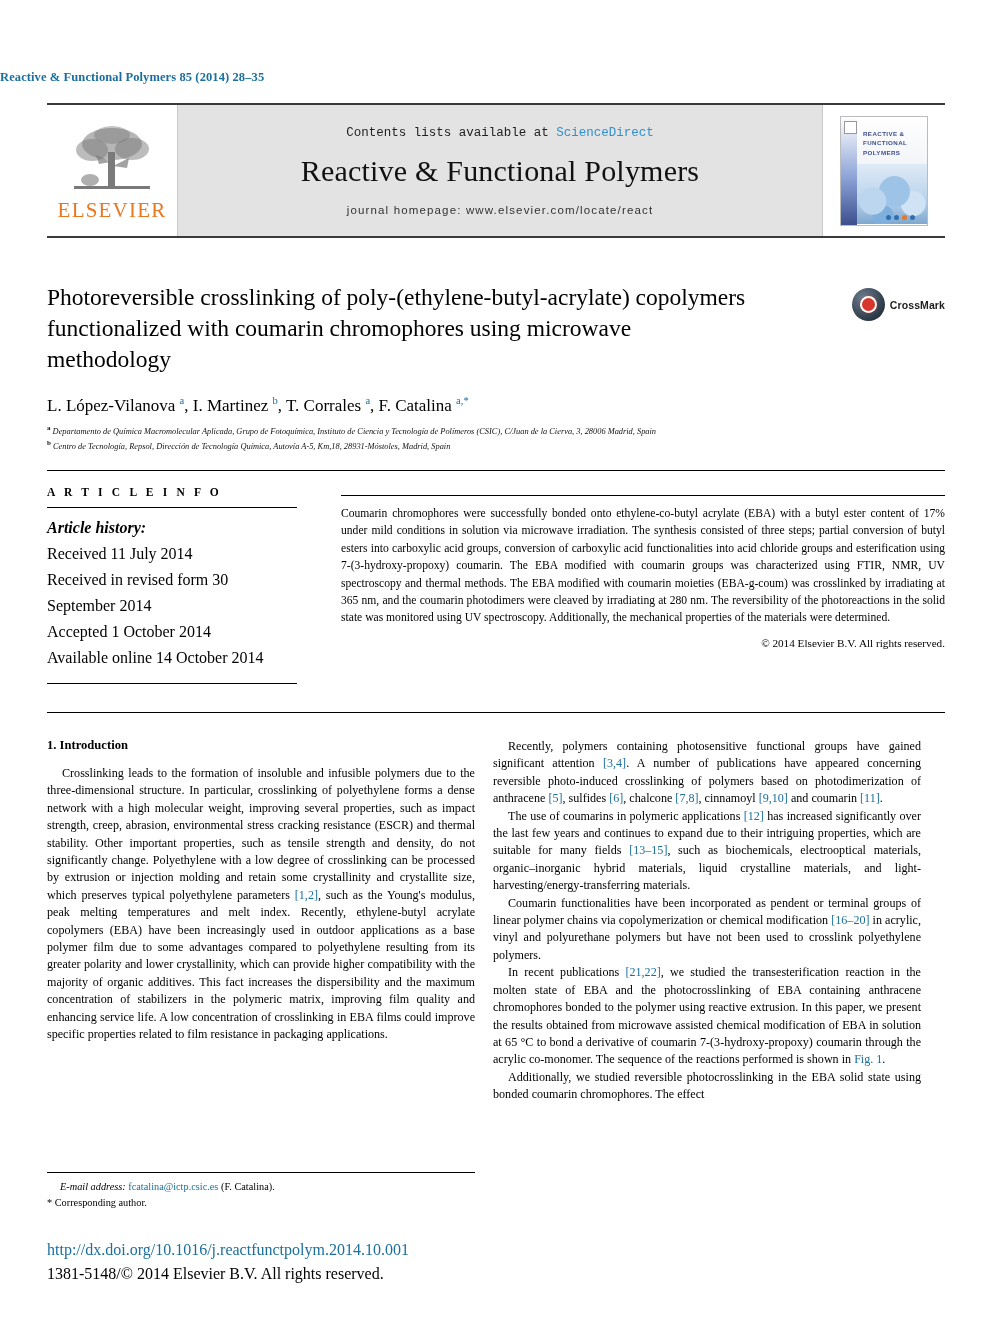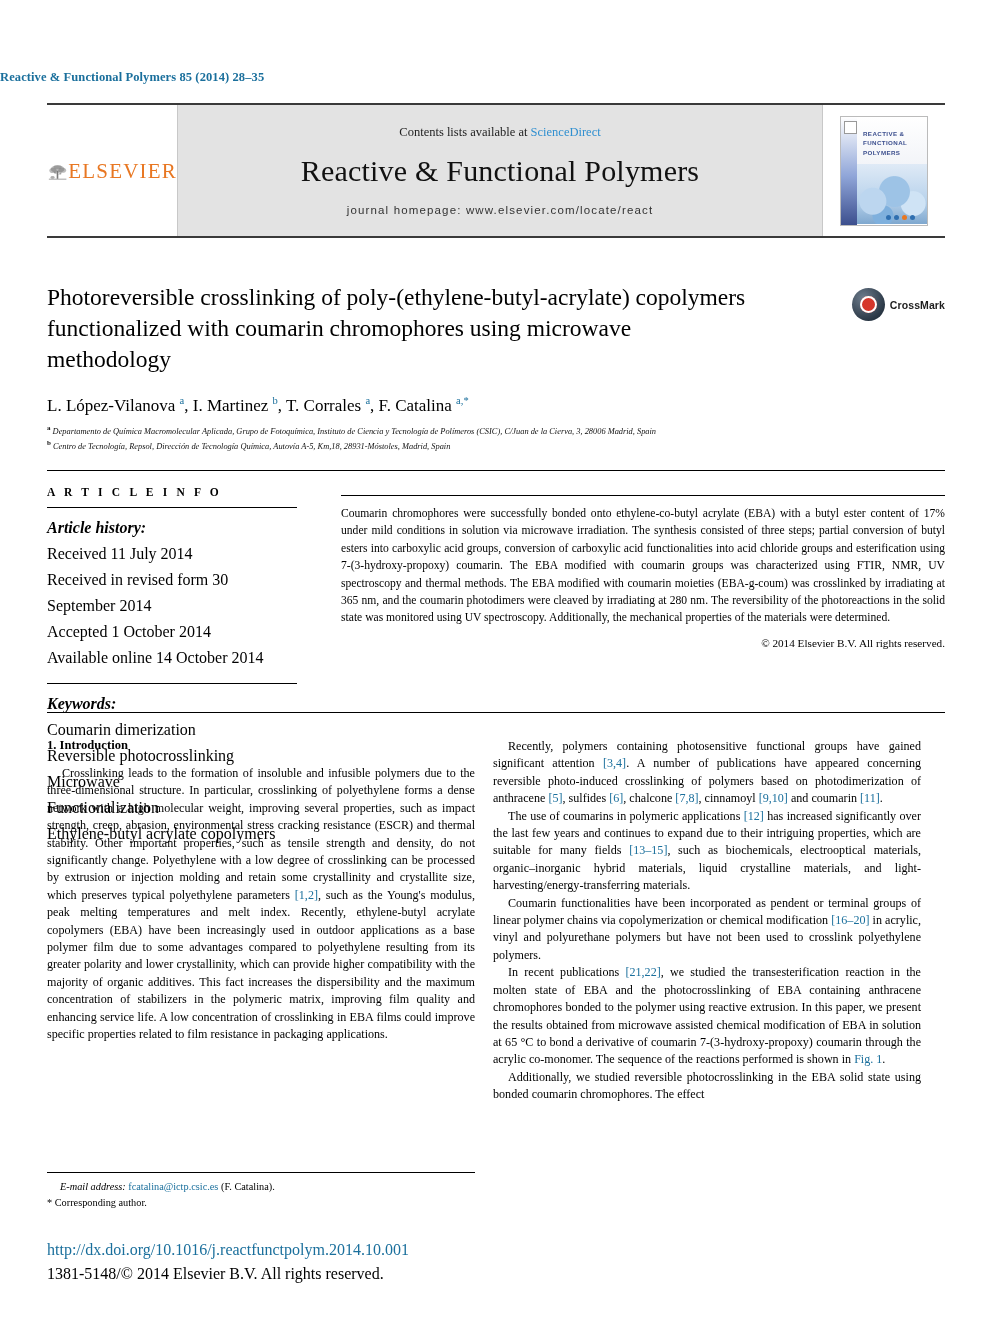--- a/index.html
+++ b/index.html
@@ -31,21 +31,21 @@
     position:absolute;left:47px;top:103px;
     width:898px;height:135px;
     border-top:2px solid #3a3a3a;
     border-bottom:2px solid #3a3a3a;
     box-sizing:border-box;
     display:flex;
     align-items:stretch;
   }
   .elsevier-cell{
     width:130px;flex:0 0 130px;
-    display:flex;flex-direction:row;
+    display:flex;flex-direction:column;
     align-items:center;justify-content:center;
     background:#fff;
     padding-top:4px;
   }
   .elsevier-tree{
     width:92px;height:78px;
     display:block;
   }
   .elsevier-word{
     font-family:"Liberation Serif", serif;
@@ -57,21 +57,21 @@
   .journal-cell{
     flex:1 1 auto;
     background:#e3e3e3;
     border-left:1px solid #c8c8c8;
     border-right:1px solid #c8c8c8;
     display:flex;flex-direction:column;
     align-items:center;justify-content:center;
     padding:6px 0 4px 0;
   }
   .contents-line{
-    font-family:Liberation Serif, serif;
+    font-family:Liberation Mono, monospace;
     font-size:12.5px;
     color:#222;
     margin-top:2px;
   }
   .contents-line .sd{color:#2f8fd0;}
   .journal-title{
     font-family:"Liberation Serif", serif;
     font-size:30px;
     color:#111;
     margin:14px 0 16px 0;
@@ -336,28 +336,20 @@
       <div class="sec-label">A R T I C L E  I N F O</div>
       <div class="hrule"></div>
       <div class="info-body">
         <div class="it">Article history:</div>
         <div>Received 11 July 2014</div>
         <div>Received in revised form 30 September 2014</div>
         <div>Accepted 1 October 2014</div>
         <div>Available online 14 October 2014</div>
       </div>
       <div class="hrule-thin"></div>
-      <div class="info-body">
-        <div class="it">Keywords:</div>
-        <div>Coumarin dimerization</div>
-        <div>Reversible photocrosslinking</div>
-        <div>Microwave</div>
-        <div>Functionalization</div>
-        <div>Ethylene-butyl acrylate copolymers</div>
-      </div>
     </div>
 
     <div class="col-abs">
       <div class="hrule"></div>
       <div class="abs-body">Coumarin chromophores were successfully bonded onto ethylene-co-butyl acrylate (EBA) with a butyl ester content of 17% under mild conditions in solution via microwave irradiation. The synthesis consisted of three steps; partial conversion of butyl esters into carboxylic acid groups, conversion of carboxylic acid functionalities into acid chloride groups and esterification using 7-(3-hydroxy-propoxy) coumarin. The EBA modified with coumarin groups was characterized using FTIR, NMR, UV spectroscopy and thermal methods. The EBA modified with coumarin moieties (EBA-g-coum) was crosslinked by irradiating at 365 nm, and the coumarin photodimers were cleaved by irradiating at 280 nm. The reversibility of the photoreactions in the solid state was monitored using UV spectroscopy. Additionally, the mechanical properties of the materials were determined.</div>
       <div class="abs-copy">© 2014 Elsevier B.V. All rights reserved.</div>
     </div>
   </div>
 
   <div class="info-rule-bottom"></div>

